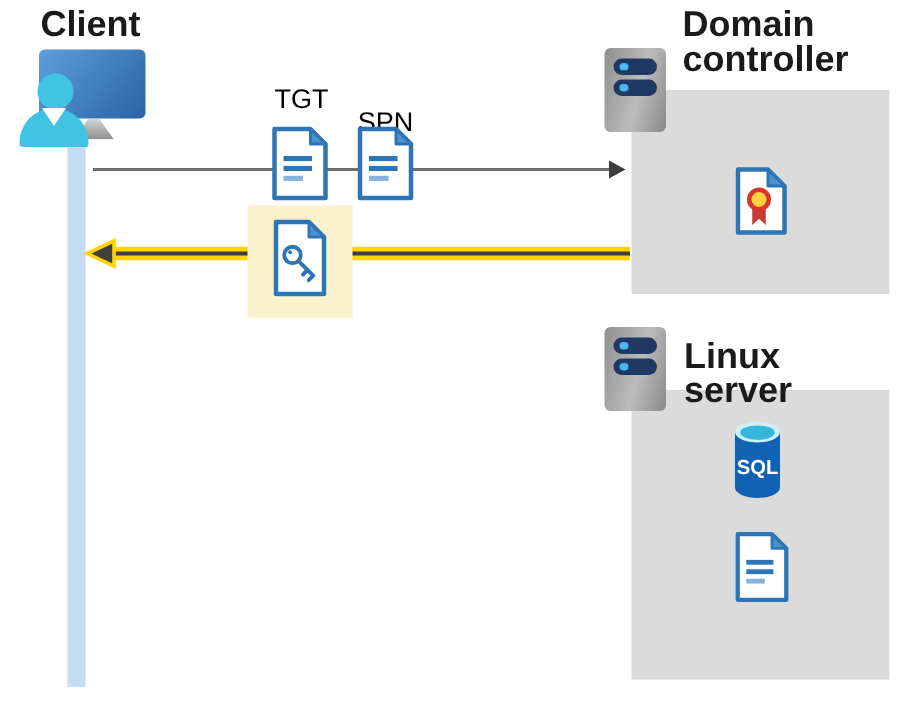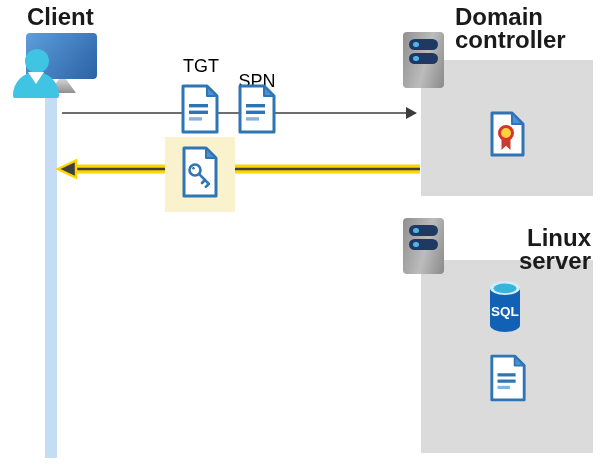--- a/index.html
+++ b/index.html
@@ -34,21 +34,21 @@
     background:#203864;}
   .server-pill .dot{position:absolute;left:4px;top:2.7px;width:5.6px;height:5.6px;
     border-radius:50%;background:#49b8e8;}
   
   .highlight{left:165px;top:137px;width:70px;height:75px;background:#faf2cc;z-index:2;}
   .icon{z-index:3;}
   .arrow-svg{z-index:1;}
   .keytab-text{left:421px;top:419px;width:172px;text-align:center;
     font-size:21px;color:#3f3f3f;z-index:2;}
   .dc-title{left:455px;top:5px;width:115px;}
-  .linux-title{left:456px;top:226px;width:135px;text-align:right;}
+  .linux-title{left:456px;top:226px;width:135px;}
 </style>
 </head>
 <body>
 
 <div class="canvas">
 
   <div class="abs title" style="left:27px;top:5px;">Client</div>
   <div class="abs timeline-bar"></div>
   <div class="abs monitor"></div>
   <div class="abs monitor-stand"></div>

